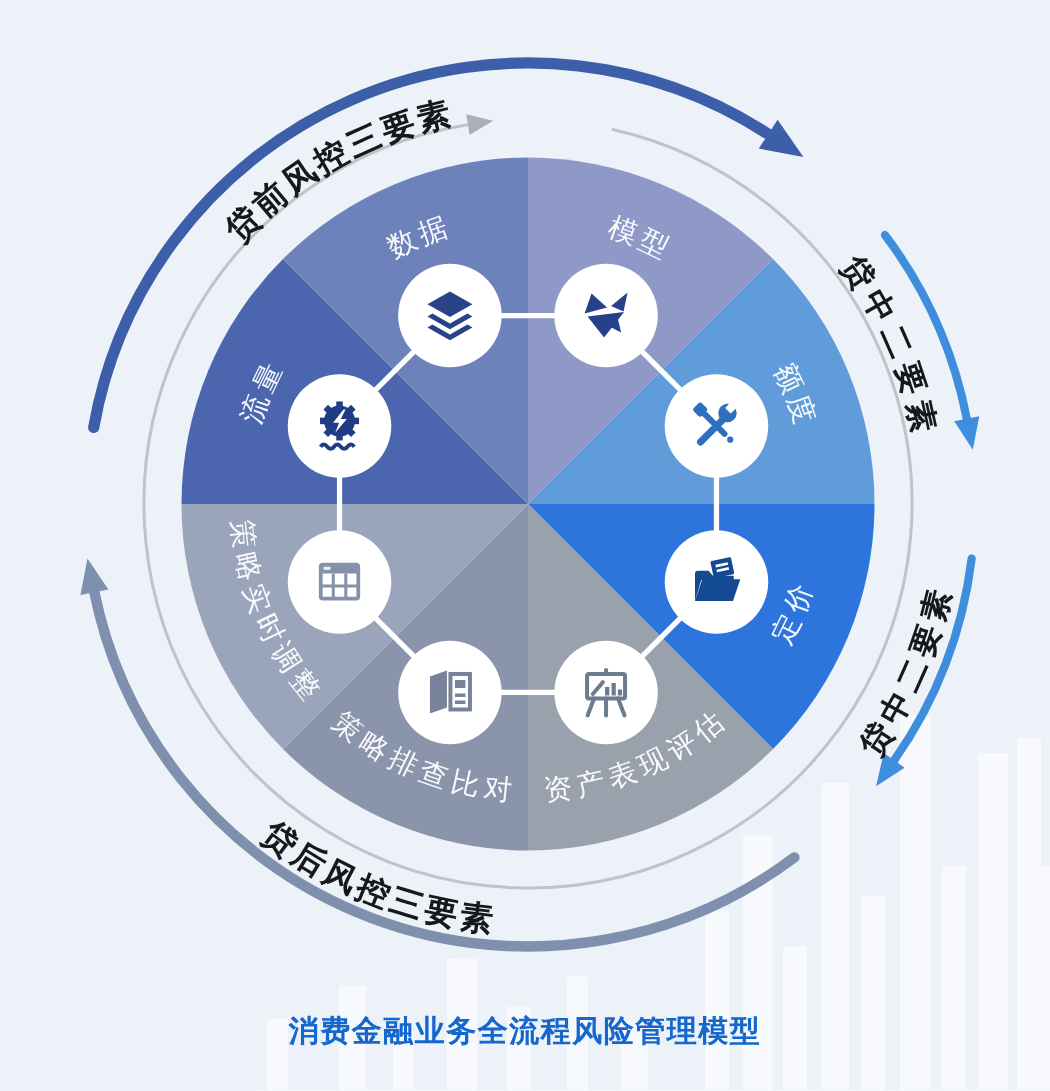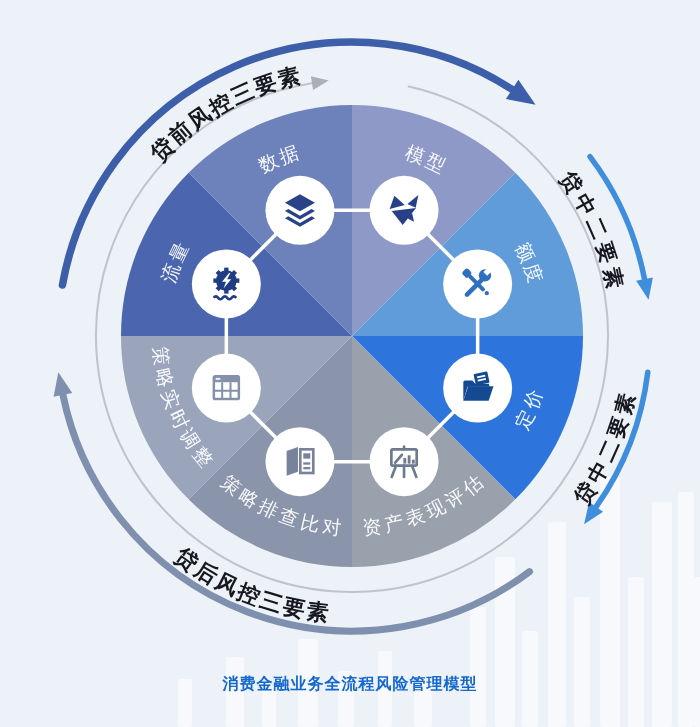--- a/index.html
+++ b/index.html
@@ -1,21 +1,21 @@
 <!DOCTYPE html>
 <html><head>
 <meta charset="utf-8">
 <style>
   html,body{margin:0;padding:0;}
   body{font-family:"Liberation Sans","DejaVu Sans",sans-serif;}
   .stage{position:relative;width:700px;height:727px;overflow:hidden;}
   .stage svg{position:absolute;left:0;top:0;display:block;}
   .diagram-title{
     position:absolute;left:0;right:0;top:674px;height:36px;
-    text-align:center;font-size:16px;font-weight:bold;letter-spacing:1px;
+    text-align:center;font-size:20px;font-weight:bold;letter-spacing:1px;
   }
   text{user-select:none;}
 </style>
 </head>
 <body>
 
 <div class="stage" style="background: rgb(237, 241, 248); width: 700px; height: 727px;">
   <svg id="diagram" width="700" height="727" viewBox="0 0 700 727" xmlns="http://www.w3.org/2000/svg" xmlns:xlink="http://www.w3.org/1999/xlink">
     <defs>
       <symbol id="icon-layers" viewBox="0 0 24 24">

